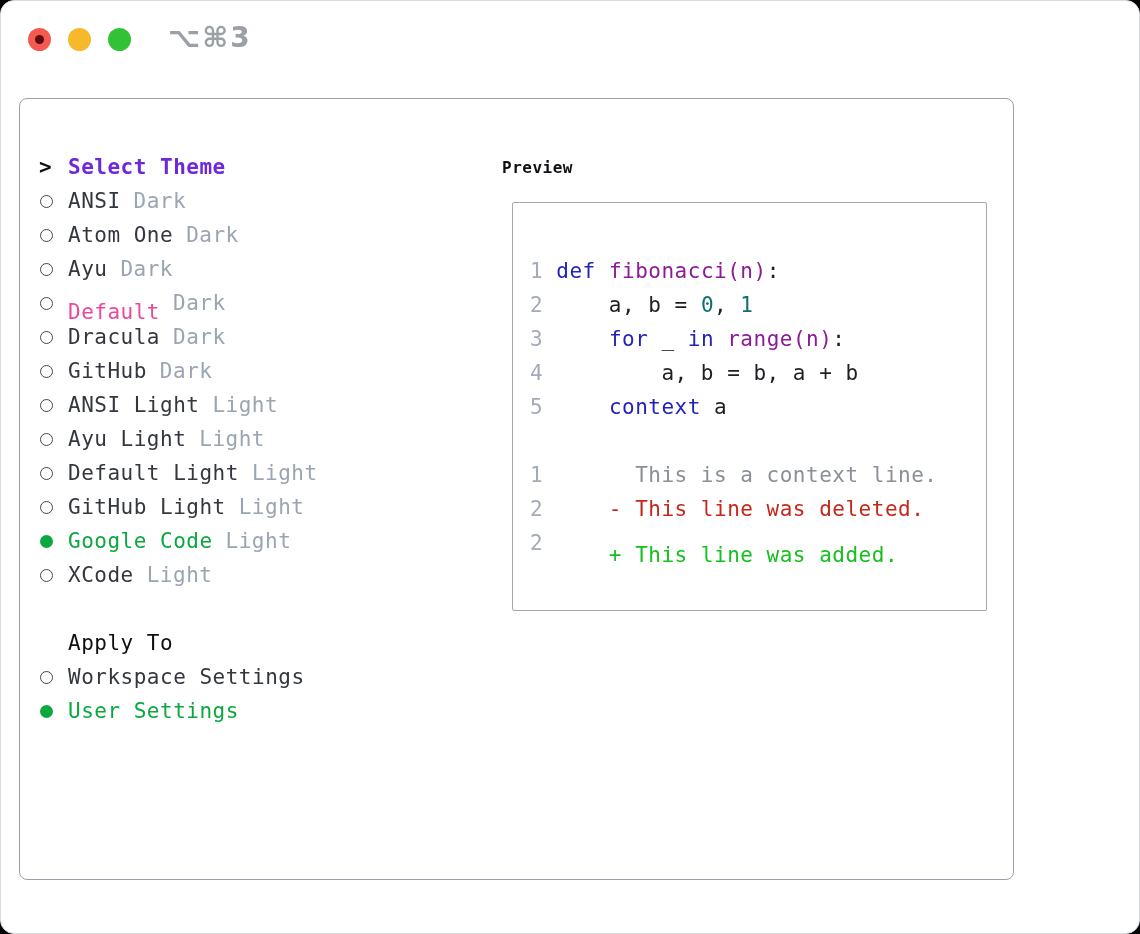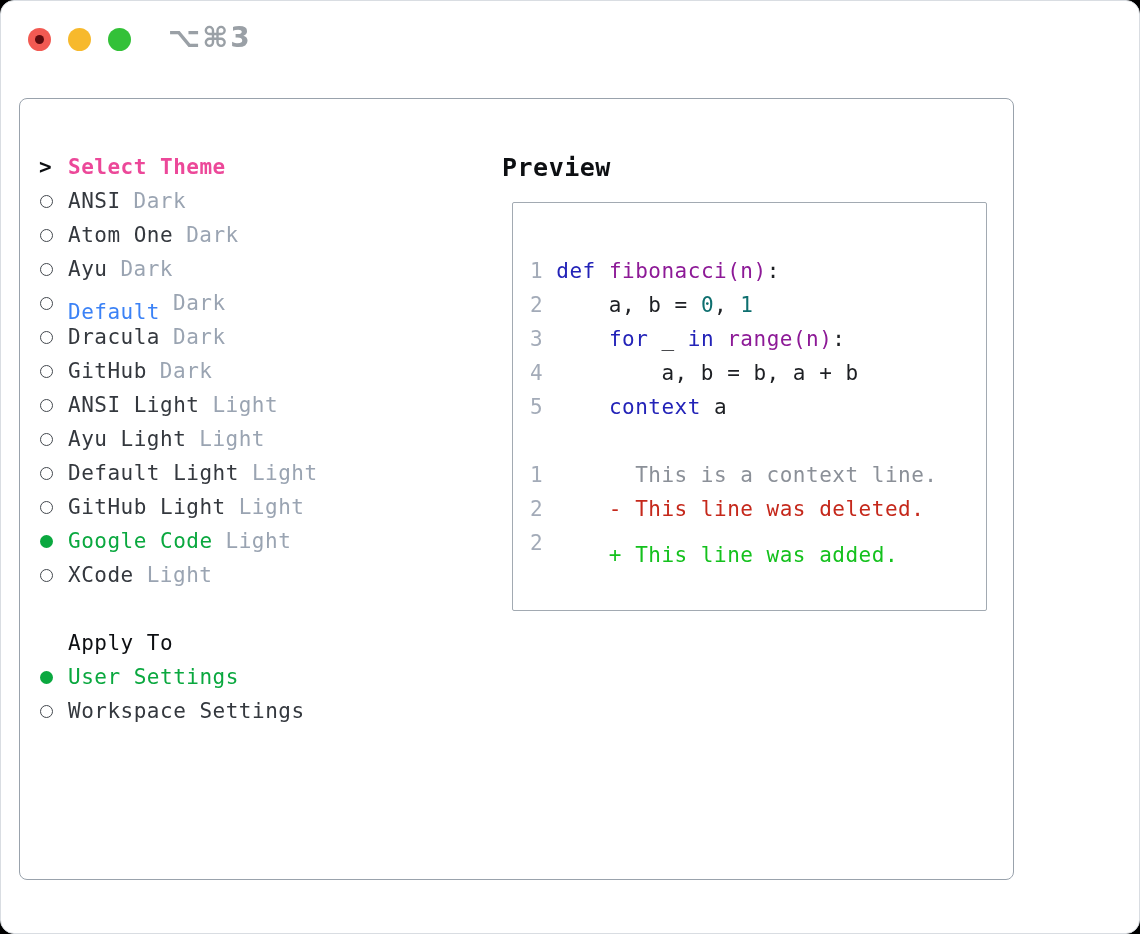--- a/index.html
+++ b/index.html
@@ -38,21 +38,21 @@
   .marker{width:29px;display:inline-flex;align-items:center;flex:none;}
   .arrow{font-weight:700;font-size:21px;}
   .dot{width:13px;height:13px;border-radius:50%;box-sizing:border-box;border:1.7px solid #43484e;margin-left:1px;}
   .dot.filled{border:none;}
   .header-label{font-weight:700;}
   .label{font-weight:500;}
   .variant{margin-left:13px;}
   .spacer{height:34px;}
   .help{font-size:21px;letter-spacing:.5px;line-height:34px;white-space:pre;}
   
-  .preview-header{position:absolute;left:482px;top:51px;height:34px;display:flex;align-items:center;font-size:25px;font-weight:700;letter-spacing:.5px;}
+  .preview-header{position:absolute;left:482px;top:51px;height:34px;display:flex;align-items:center;font-size:16px;font-weight:700;letter-spacing:.5px;}
   .preview-box{
     position:absolute;left:492px;top:103px;width:475px;height:409px;
     border:1.5px solid #a2aab2;border-radius:2px;box-sizing:border-box;
     background:#fff;overflow:hidden;
   }
   .code-wrap{position:absolute;left:17px;top:51px;}
   .code-line{height:34px;display:flex;align-items:center;white-space:pre;font-size:21px;letter-spacing:.5px;}
 </style>
 </head>
 <body>
@@ -68,48 +68,48 @@
       <span class="tl" id="tl-green" style="background: rgb(51, 193, 56);"></span>
     </div>
     <div class="window-title" style="color: rgb(154, 160, 166);">⌥⌘3</div>
   </div>
 
   <div class="panel">
 
     <div class="left-col">
       <div class="row">
         <span class="marker arrow" style="color: rgb(13, 15, 18);">&gt;</span>
-        <span class="header-label" style="color: #ec4899;">Select Theme</span>
+        <span class="header-label" style="color: #6d28d9;">Select Theme</span>
       </div>
 
       <div id="theme-rows">
           <div class="row"><span class="marker"><span class="dot" style="border-color: rgb(67, 72, 78);"></span></span><span class="label" style="color: rgb(52, 56, 62);">ANSI</span><span class="variant" style="color: rgb(154, 164, 178);">Dark</span></div>
           <div class="row"><span class="marker"><span class="dot" style="border-color: rgb(67, 72, 78);"></span></span><span class="label" style="color: rgb(52, 56, 62);">Atom One</span><span class="variant" style="color: rgb(154, 164, 178);">Dark</span></div>
           <div class="row"><span class="marker"><span class="dot" style="border-color: rgb(67, 72, 78);"></span></span><span class="label" style="color: rgb(52, 56, 62);">Ayu</span><span class="variant" style="color: rgb(154, 164, 178);">Dark</span></div>
-          <div class="row"><span class="marker"><span class="dot" style="border-color: rgb(67, 72, 78);"></span></span><span class="label" style="color: #3b82f6; margin-top: 17px;">Default</span><span class="variant" style="color: rgb(154, 164, 178);">Dark</span></div>
+          <div class="row"><span class="marker"><span class="dot" style="border-color: rgb(67, 72, 78);"></span></span><span class="label" style="color: #ec4899; margin-top: 17px;">Default</span><span class="variant" style="color: rgb(154, 164, 178);">Dark</span></div>
           <div class="row"><span class="marker"><span class="dot" style="border-color: rgb(67, 72, 78);"></span></span><span class="label" style="color: rgb(52, 56, 62);">Dracula</span><span class="variant" style="color: rgb(154, 164, 178);">Dark</span></div>
           <div class="row"><span class="marker"><span class="dot" style="border-color: rgb(67, 72, 78);"></span></span><span class="label" style="color: rgb(52, 56, 62);">GitHub</span><span class="variant" style="color: rgb(154, 164, 178);">Dark</span></div>
           <div class="row"><span class="marker"><span class="dot" style="border-color: rgb(67, 72, 78);"></span></span><span class="label" style="color: rgb(52, 56, 62);">ANSI Light</span><span class="variant" style="color: rgb(154, 164, 178);">Light</span></div>
           <div class="row"><span class="marker"><span class="dot" style="border-color: rgb(67, 72, 78);"></span></span><span class="label" style="color: rgb(52, 56, 62);">Ayu Light</span><span class="variant" style="color: rgb(154, 164, 178);">Light</span></div>
           <div class="row"><span class="marker"><span class="dot" style="border-color: rgb(67, 72, 78);"></span></span><span class="label" style="color: rgb(52, 56, 62);">Default Light</span><span class="variant" style="color: rgb(154, 164, 178);">Light</span></div>
           <div class="row"><span class="marker"><span class="dot" style="border-color: rgb(67, 72, 78);"></span></span><span class="label" style="color: rgb(52, 56, 62);">GitHub Light</span><span class="variant" style="color: rgb(154, 164, 178);">Light</span></div>
           <div class="row"><span class="marker"><span class="dot filled" style="background: rgb(10, 168, 63);"></span></span><span class="label" style="color: rgb(10, 168, 63);">Google Code</span><span class="variant" style="color: rgb(154, 164, 178);">Light</span></div>
           <div class="row"><span class="marker"><span class="dot" style="border-color: rgb(67, 72, 78);"></span></span><span class="label" style="color: rgb(52, 56, 62);">XCode</span><span class="variant" style="color: rgb(154, 164, 178);">Light</span></div>
         </div>
 
       <div class="spacer"></div>
 
       <div class="row">
         <span class="marker"></span>
         <span class="apply-header" id="apply-header" style="color: rgb(13, 15, 18);">Apply To</span>
       </div>
 
       <div id="apply-rows">
+          <div class="row"><span class="marker"><span class="dot" style="border-color: rgb(67, 72, 78);"></span></span><span class="label" style="color: rgb(52, 56, 62);">Workspace Settings</span></div>
           <div class="row"><span class="marker"><span class="dot filled" style="background: rgb(10, 168, 63);"></span></span><span class="label" style="color: rgb(10, 168, 63);">User Settings</span></div>
-          <div class="row"><span class="marker"><span class="dot" style="border-color: rgb(67, 72, 78);"></span></span><span class="label" style="color: rgb(52, 56, 62);">Workspace Settings</span></div>
         </div>
 
       <div class="spacer"></div>
 
     </div>
 
     <div class="preview-header" style="color: rgb(13, 15, 18);">Preview</div>
 
     <div class="preview-box">
       <div class="code-wrap" id="code-lines">

